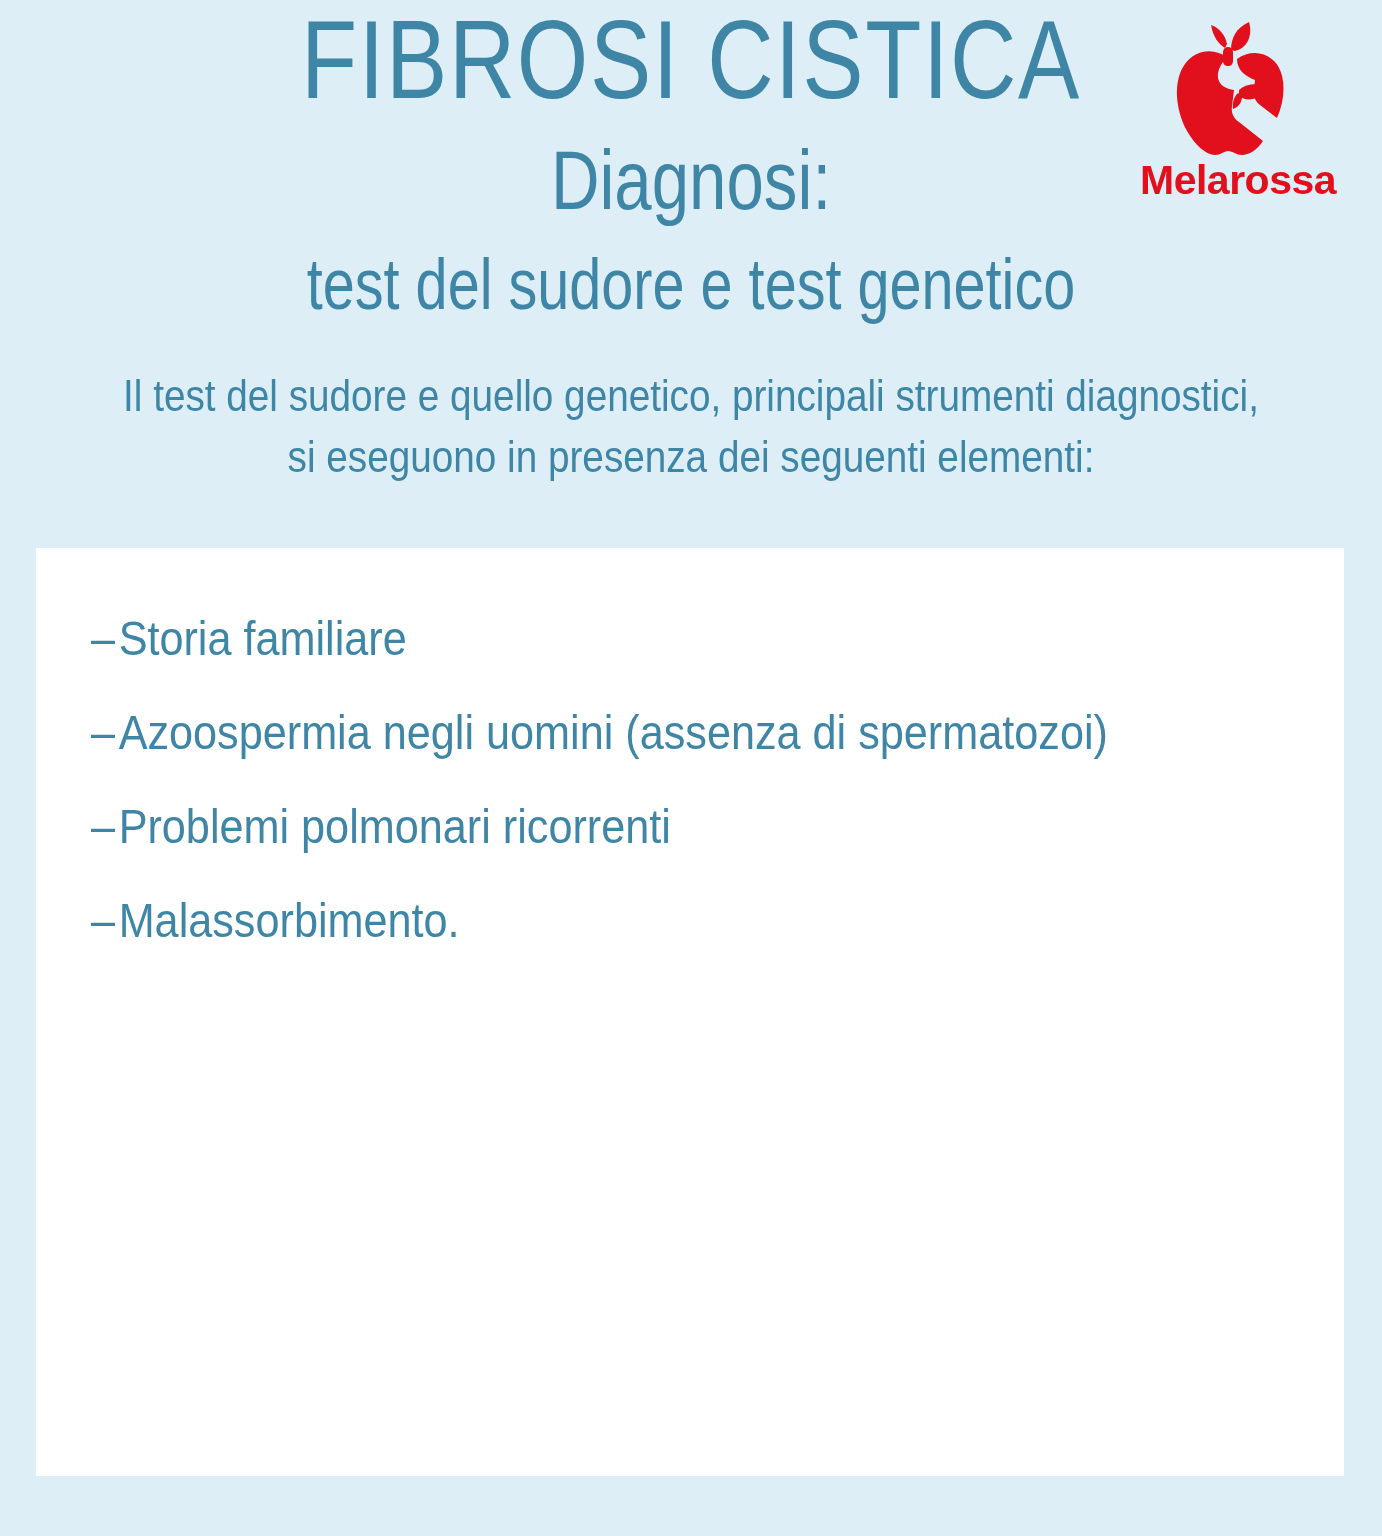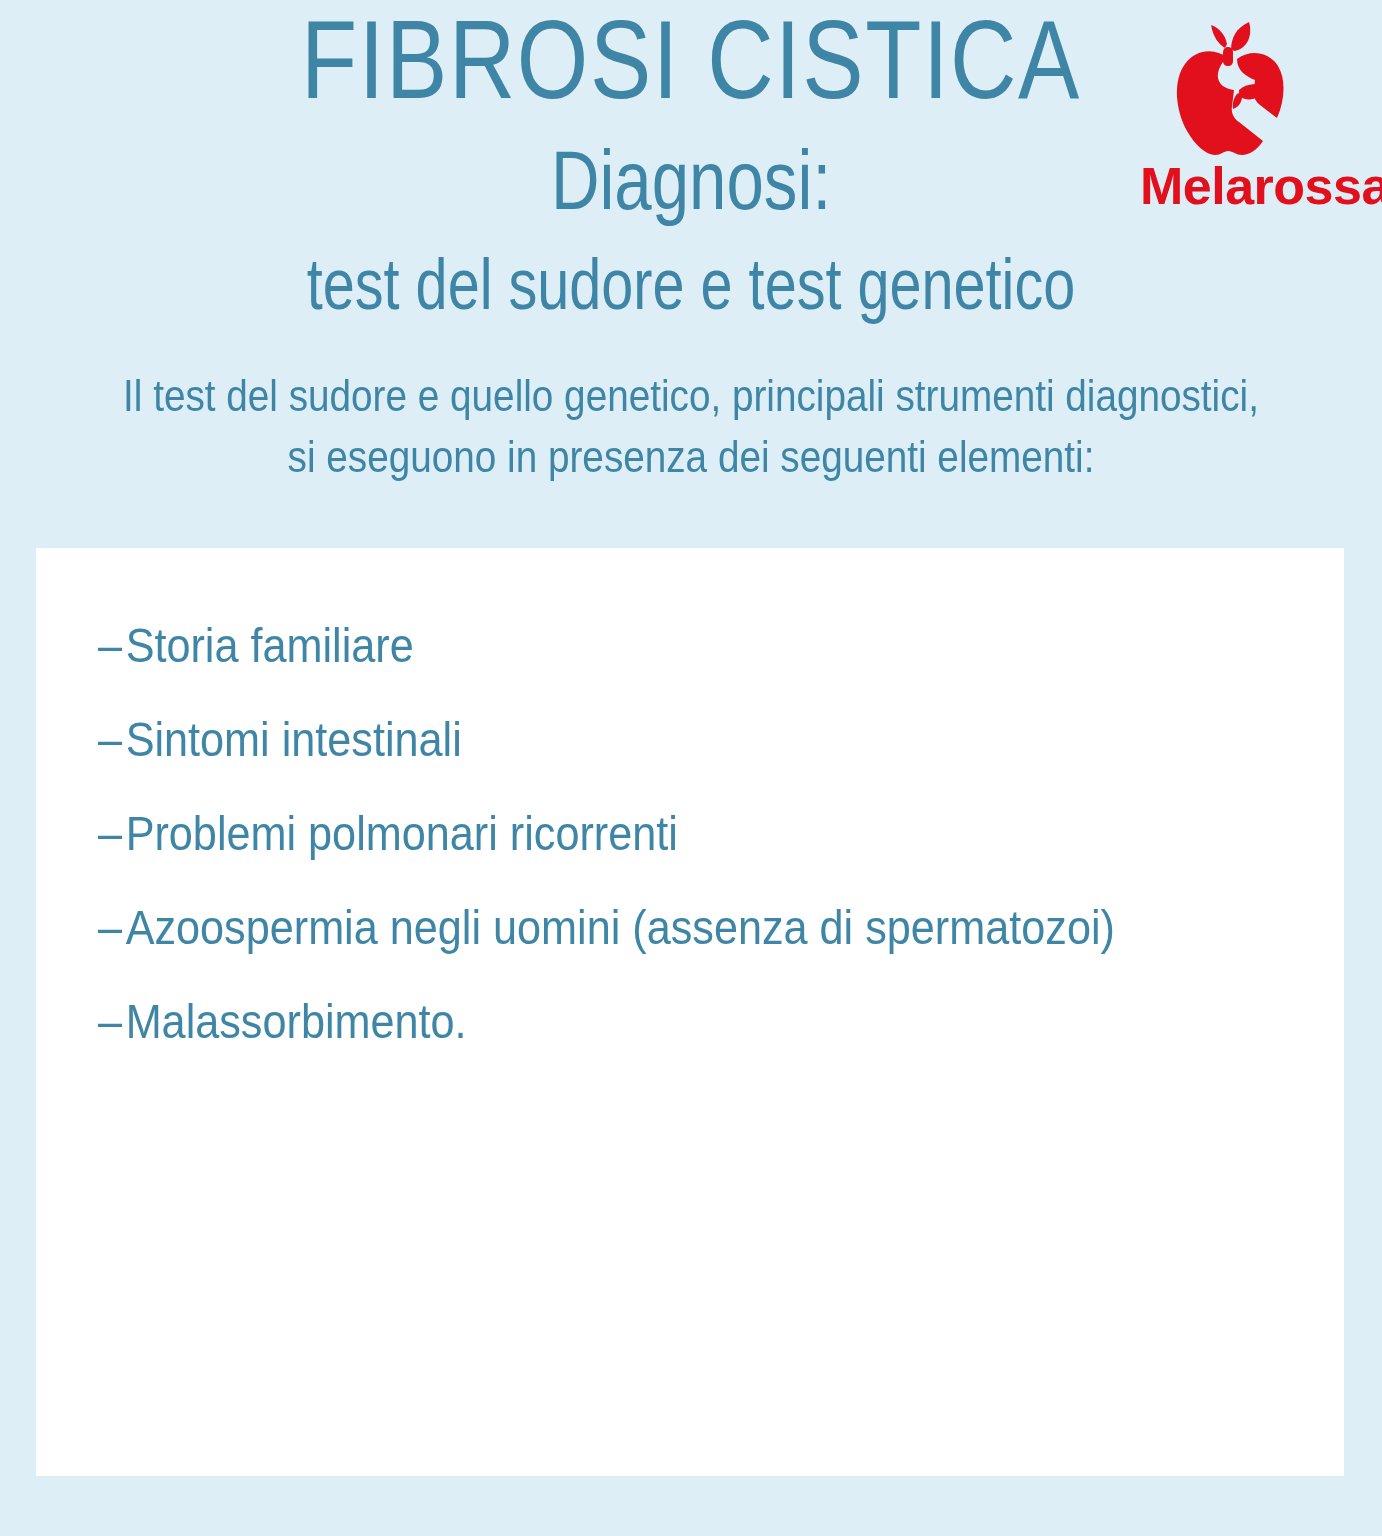--- a/index.html
+++ b/index.html
@@ -36,21 +36,21 @@
     width: 130px;
     height: 150px;
     margin: 0 auto;
     display: block;
   }
   .logo-wordmark {
     display: block;
     margin-top: -4px;
     font-family: "Liberation Sans", sans-serif;
     font-weight: 700;
-    font-size: 52px;
+    font-size: 41px;
     letter-spacing: -0.5px;
     color: #e2101c;
     line-height: 1;
   }
 
   
   .header-block {
     position: absolute;
     top: 0;
     left: 0;
@@ -120,21 +120,21 @@
     left: 36px;
     top: 548px;
     width: 1308px;
     height: 928px;
     background: #ffffff;
     box-sizing: border-box;
     padding: 58px 0 0 46px;
   }
   .list {
     list-style: none;
-    margin: 16px;
+    margin: 9px;
     padding: 0;
   }
   .list-item {
     color: #3f86a6;
     font-family: "Liberation Sans", sans-serif;
     font-weight: 400;
     font-size: 48px;
     line-height: 1;
     height: 94px;
     white-space: nowrap;
@@ -177,27 +177,24 @@
     <span class="intro-line">Il test del sudore e quello genetico, principali strumenti diagnostici,</span>
     <span class="intro-line">si eseguono in presenza dei seguenti elementi:</span>
   </div>
 
   <div class="panel">
     <ul class="list">
       <li class="list-item">
         <span class="li-inner"><span class="dash">–</span><span>Storia familiare</span></span>
       </li>
       <li class="list-item">
-        <span class="li-inner"><span class="dash">–</span><span>Sintomi intestinali</span></span>
+        <span class="li-inner"><span class="dash">–</span><span>Azoospermia negli uomini (assenza di spermatozoi)</span></span>
       </li>
       <li class="list-item">
         <span class="li-inner"><span class="dash">–</span><span>Problemi polmonari ricorrenti</span></span>
       </li>
       <li class="list-item">
-        <span class="li-inner"><span class="dash">–</span><span>Azoospermia negli uomini (assenza di spermatozoi)</span></span>
-      </li>
-      <li class="list-item">
         <span class="li-inner"><span class="dash">–</span><span>Malassorbimento.</span></span>
       </li>
     </ul>
   </div>
 
 </div>
 
 </body></html>

